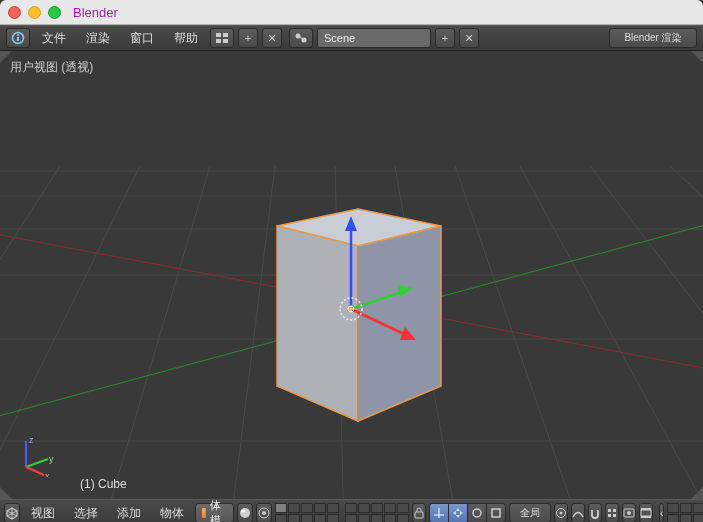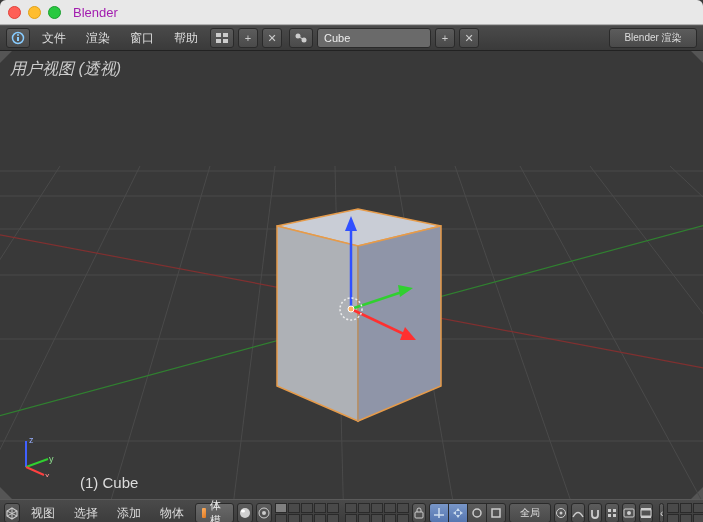--- a/index.html
+++ b/index.html
@@ -16,27 +16,27 @@
   .hdr-btn{height:18px;background:linear-gradient(#5c5c5c,#4a4a4a);border:1px solid #2a2a2a;border-radius:3px;display:flex;align-items:center;justify-content:center;color:#ddd;font-size:10px;padding:0 4px;cursor:pointer;text-align:right;}
   .hdr-btn.icon{width:22px;padding:0;}
   .menu-item{padding:0 8px;color:#ddd;font-size:12px;cursor:pointer;white-space:nowrap;}
   .field{height:18px;background:#6a6a6a;border:1px solid #2a2a2a;border-radius:3px;display:flex;align-items:center;padding:0 6px;color:#eee;font-size:11px;}
   .field.layout{width:120px;}
   .field.scene{width:100px;}
   .sq-btn{width:18px;height:18px;background:linear-gradient(#5c5c5c,#4a4a4a);border:1px solid #2a2a2a;display:flex;align-items:center;justify-content:center;border-radius:3px;color:#ccc;font-size:11px;cursor:pointer;}
   .flex-spacer{flex:1;}
   
   .viewport-wrap{position:relative;height:448px;background:#393939;}
-  .viewport-header{position:absolute;left:10px;top:8px;color:#ccc;font-size:16px;font-style:italic;}
+  .viewport-header{position:absolute;left:10px;top:8px;color:#ccc;font-size:12px;}
   .corner{position:absolute;width:0;height:0;}
   .corner.tl{top:0;left:0;border-top:12px solid #555;border-right:12px solid transparent;}
   .corner.tr{top:0;right:0;border-top:12px solid #555;border-left:12px solid transparent;}
   .corner.bl{bottom:0;left:0;border-bottom:12px solid #555;border-right:12px solid transparent;}
   .corner.br{bottom:0;right:0;border-bottom:12px solid #555;border-left:12px solid transparent;}
-  .obj-label{position:absolute;left:80px;bottom:8px;color:#ddd;font-size:15px;}
+  .obj-label{position:absolute;left:80px;bottom:8px;color:#ddd;font-size:12px;}
   .axis-widget{position:absolute;left:18px;bottom:22px;}
   svg.scene{position:absolute;top:0;left:0;}
   
   .view-header{height:26px;background:linear-gradient(#4a4a4a,#3a3a3a);border-top:1px solid #5a5a5a;display:flex;align-items:center;padding:0 4px;gap:3px;}
   .vh-btn{height:18px;background:linear-gradient(#5c5c5c,#4a4a4a);border:1px solid #2a2a2a;border-radius:3px;display:flex;align-items:center;color:#ddd;font-size:10px;padding:0 5px;cursor:pointer;white-space:nowrap;}
   .vh-btn.icon{width:20px;padding:0;justify-content:center;}
   .mode-btn{background:linear-gradient(#6a6a6a,#565656);height:18px;border:1px solid #2a2a2a;border-radius:3px;display:flex;align-items:center;padding:0 6px;gap:4px;color:#eee;font-size:11px;cursor:pointer;}
   .orange-cube{width:10px;height:10px;background:linear-gradient(135deg,#ffb060,#e07820);border-radius:1px;}
   .layer-grid{display:flex;gap:1px;}
   .layer-col{display:flex;flex-direction:column;gap:1px;}
@@ -85,21 +85,21 @@
   <div class="sq-btn">✕</div>
 
   <div class="hdr-btn icon" style="margin-left:3px;">
     <svg width="14" height="12" viewBox="0 0 14 12">
         <circle cx="4" cy="4" r="2.5" fill="#ccc"></circle>
         <circle cx="10" cy="8" r="2.5" fill="#ccc"></circle>
         <line x1="5" y1="5" x2="9" y2="7" stroke="#ccc" stroke-width="1"></line>
       </svg>
   </div>
   <div class="field scene">
-      <span>Cube</span>
+      <span>Scene</span>
     </div>
   <div class="sq-btn">+</div>
   <div class="sq-btn">✕</div>
 
   <div class="flex-spacer"></div>
   <div class="hdr-btn" style="width:78px;justify-content:center;">
       <span>Blender 渲染</span>
     </div>
 </div>
 

